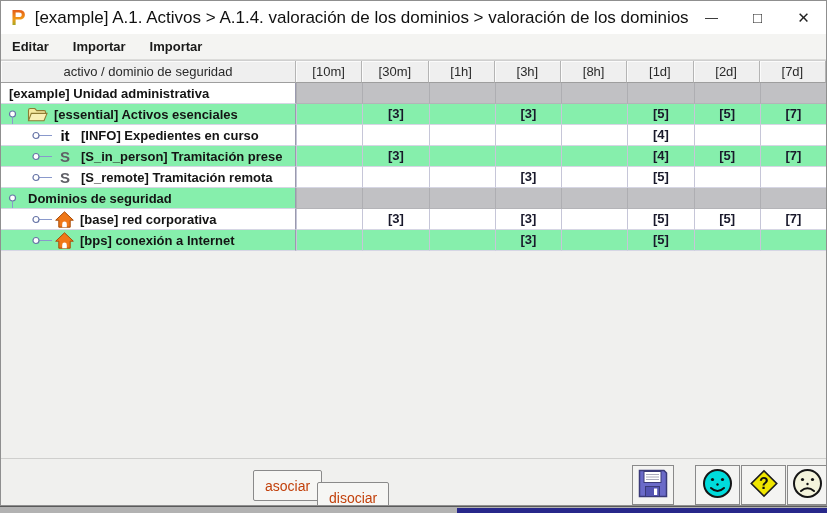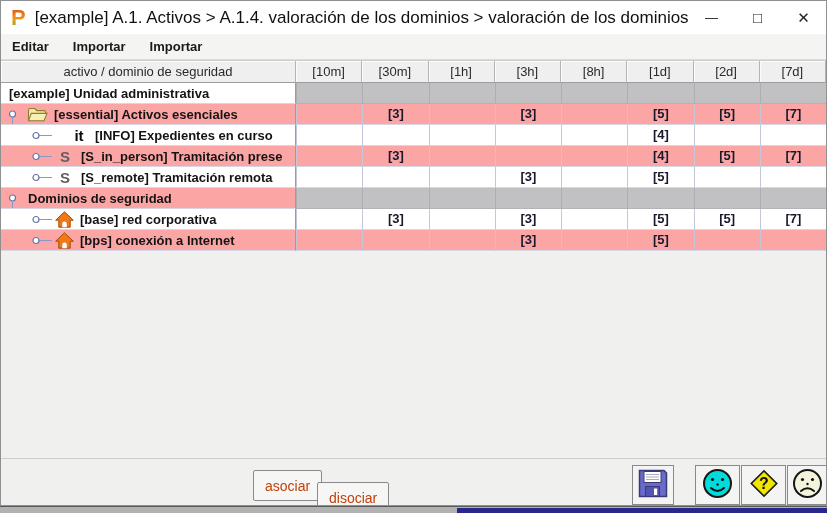--- a/index.html
+++ b/index.html
@@ -21,21 +21,21 @@
   .menu-item { font-size:13px; font-weight:bold; color:#1a1a1a; margin-right:24px; }
 
   
   .grid { flex:1 1 auto; display:flex; flex-direction:column; overflow:hidden; }
   .grid-header { display:grid; grid-template-columns:295px repeat(8,1fr); height:23px; flex:0 0 auto; background:#efefef; border-top:1px solid #cfcfcf; }
   .hcell { font-size:13px; color:#2a2a2a; text-align:center; line-height:21px; border-right:1px solid #b4b4b4; border-bottom:1px solid #9e9e9e; box-shadow:inset 1px 1px 0 #fbfbfb; overflow:hidden; white-space:nowrap; }
   .grid-body { position:relative; flex:0 0 auto; }
   .row { display:grid; grid-template-columns:295px repeat(8,1fr); height:21px; }
   .name-cell { position:relative; z-index:1; display:flex; align-items:center; overflow:hidden; white-space:nowrap; border-right:1px solid #9a9aae; border-bottom:1px solid #d6d6e4; }
   .row.bg-white .name-cell, .row.bg-white .val { background:#ffffff; }
-  .row.bg-lavender .name-cell, .row.bg-lavender .val { background:#fca5a5; }
+  .row.bg-lavender .name-cell, .row.bg-lavender .val { background:#86efac; }
   .val { font-size:13px; font-weight:bold; color:#19192b; text-align:center; line-height:20px; border-left:1px solid #c6c6d8; border-bottom:1px solid #d6d6e4; overflow:hidden; }
   .val:first-of-type { border-left:none; }
   .row.vals-gray .val { background:#c1c1c4 !important; border-left:1px solid #aeaeb2; border-bottom:1px solid #b4b4b8; }
   .tree-text { font-size:13px; font-weight:bold; color:#141414; }
   .glyph-icon { display:inline-block; width:20px; text-align:center; font-weight:bold; font-size:15px; line-height:15px; }
   .glyph-it { color:#0a0a0a; }
   .glyph-s { color:#5f5f66; }
   .tree-line { position:absolute; width:1px; background:#a3aed6; z-index:0; }
   .empty-area { flex:1 1 auto; background:#f0f0ee; }
 
@@ -126,21 +126,21 @@
           <div class="val">[5]</div>
           <div class="val">[5]</div>
           <div class="val">[7]</div>
         </div>
         <div class="row bg-white">
           <div class="name-cell">
             <svg class="handle" width="20" height="21" style="flex:0 0 auto; margin-left:31px;">
               <line x1="7" y1="10.5" x2="20" y2="10.5" stroke="#8a99cc" stroke-width="1"></line>
               <circle cx="4" cy="10.5" r="3" fill="#ffffff" stroke="#6674a6" stroke-width="1.2"></circle>
             </svg>
-            <span style="display:inline-flex; margin-left:17px;">
+            <span style="display:inline-flex; margin-left:3px;">
               <span class="glyph-icon glyph-it">it</span>
             </span>
             <span class="tree-text" style="margin-left:6px;">[INFO] Expedientes en curso</span>
           </div>
           <div class="val"></div>
           <div class="val"></div>
           <div class="val"></div>
           <div class="val"></div>
           <div class="val"></div>
           <div class="val">[4]</div>

